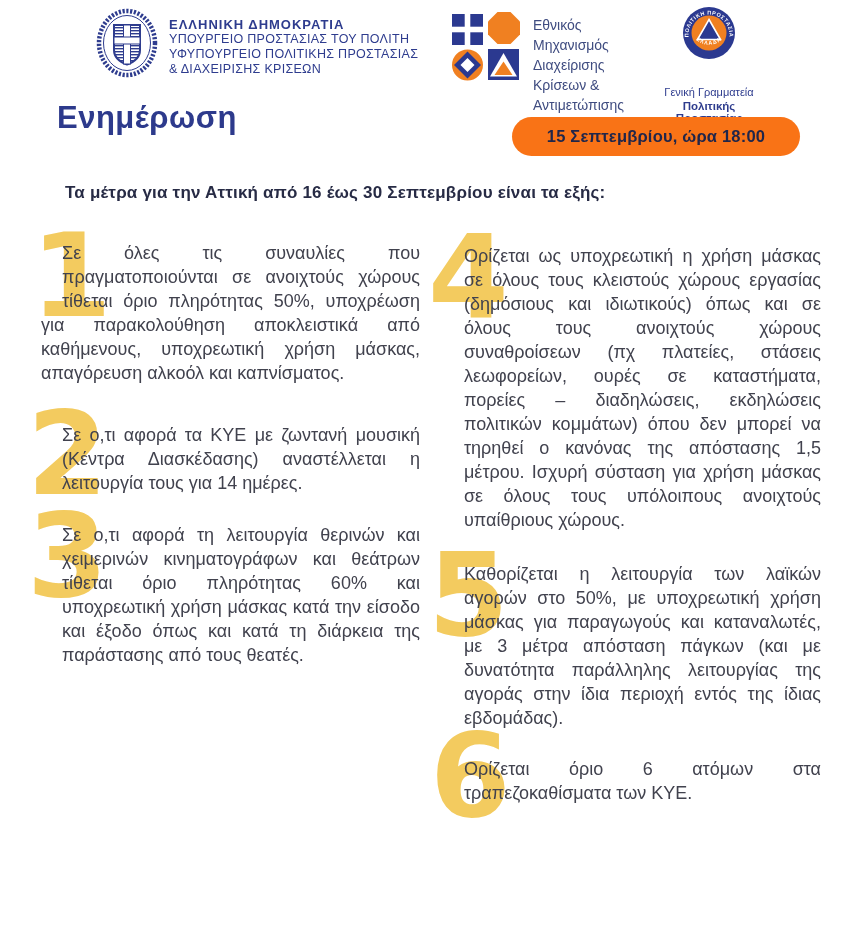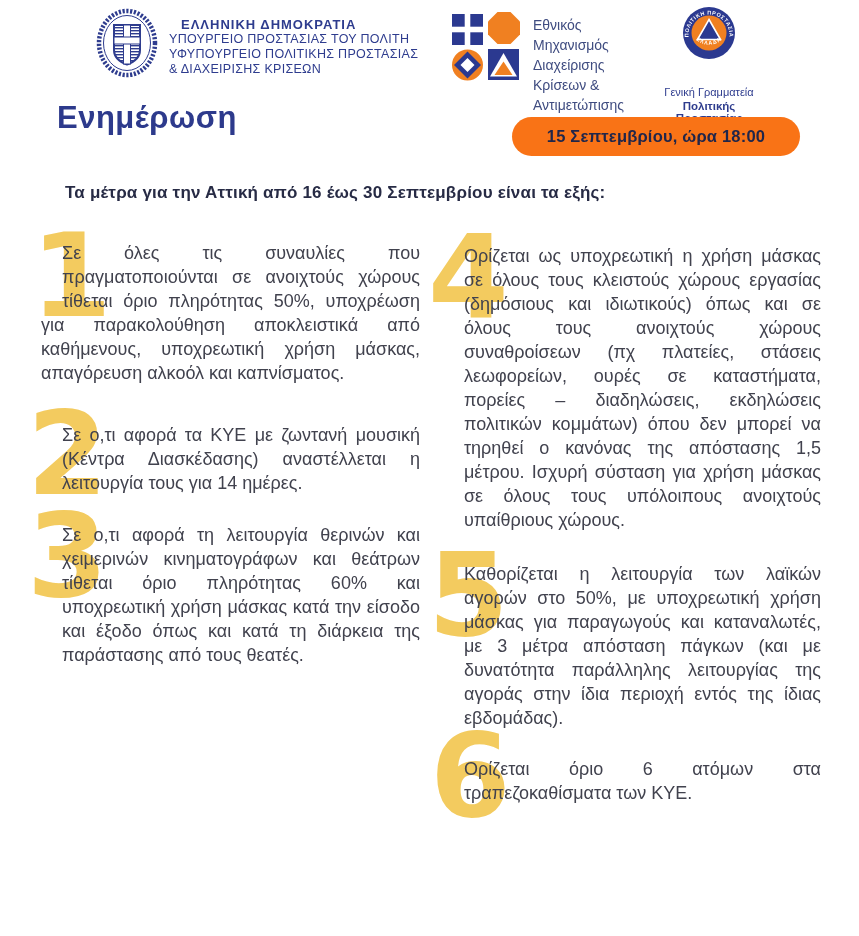--- a/index.html
+++ b/index.html
@@ -5,21 +5,21 @@
   html,body{margin:0;padding:0;}
   body{
     width:859px;height:936px;overflow:hidden;background:#ffffff;
     font-family:"Liberation Sans",sans-serif;position:relative;
   }
   .page{position:relative;width:859px;height:936px;background:#fff;}
 
   
   .header-gov{position:absolute;left:96px;top:8px;display:flex;gap:11px;}
   .gov-text{padding-top:9px;color:#2E3C8E;font-size:12.5px;line-height:15px;letter-spacing:.3px;}
-  .gov-line1{font-weight:bold;font-size:13px;letter-spacing:1px;margin-left:12px;}
+  .gov-line1{font-weight:bold;font-size:13px;letter-spacing:1px;}
   .header-mech{position:absolute;left:452px;top:12px;display:flex;gap:13px;}
   .mech-caption{width:106px;font-size:14px;line-height:20px;color:#3F4C80;padding-top:3px;}
   .header-civil{position:absolute;left:650px;top:6px;width:118px;text-align:center;color:#2E3C8E;}
   .civil-caption1{font-size:11px;margin-top:22px;}
   .civil-caption2{font-size:11.5px;font-weight:bold;margin-top:2px;}
 
   
   .page-title{position:absolute;left:57px;top:100px;font-size:31px;font-weight:bold;color:#2D3A8C;letter-spacing:.5px;}
   .date-badge{position:absolute;left:512px;top:117px;width:288px;height:39px;border-radius:20px;
     background:#f97316;display:flex;align-items:center;justify-content:center;

